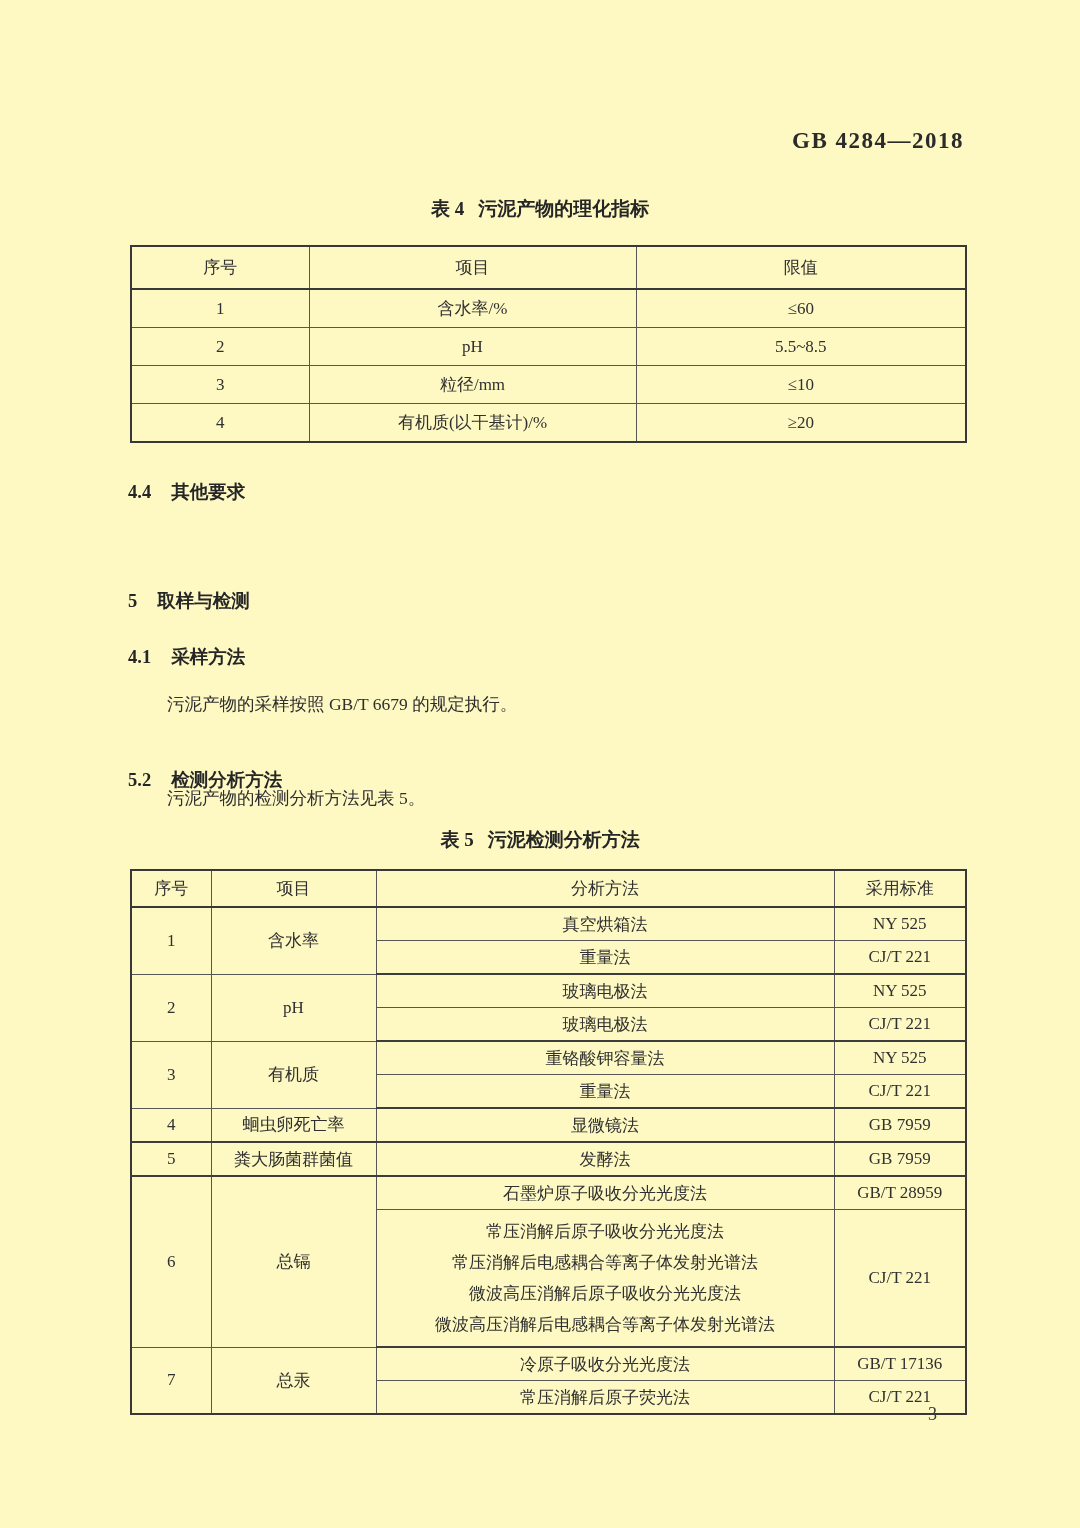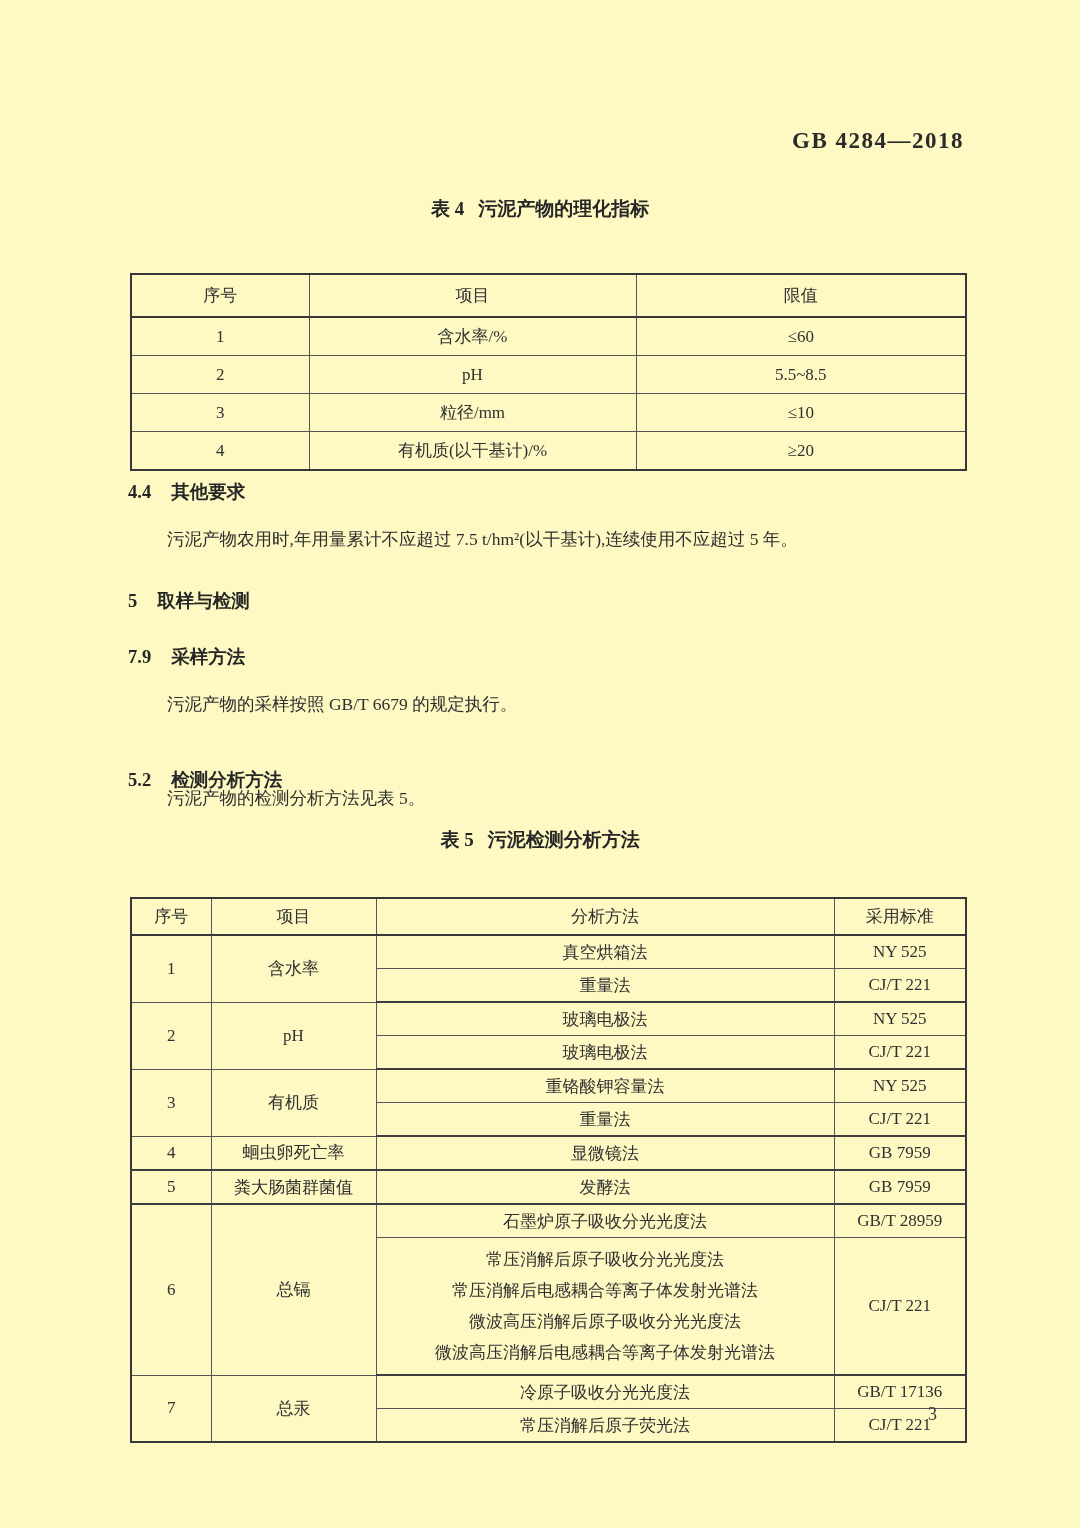--- a/index.html
+++ b/index.html
@@ -36,21 +36,21 @@
     width:835px;
   }
   #table4 { top:245px; }
   #table5 { top:869px; }
   th, td {
     border:1px solid #565656;
     text-align:center; vertical-align:middle;
     font-size:17px; font-weight:normal;
     padding:0 4px; color:#303030;
   }
-  table { border:2.5px solid #383838;margin-top:28px; }
+  table { border:2.5px solid #383838; }
   thead th { border-bottom:2.5px solid #383838; font-size:17px; }
   #table4 thead th { height:41px; }
   #table4 tbody td { height:37px; }
   #table5 thead th { height:35px; }
   #table5 tbody td { height:32px; }
   tr.group-end td { border-bottom:2px solid #3d3d3d; }
   td.multi { height:136px; padding:6px 0; }
   td.multi .mline { line-height:31px; font-size:17px; }
 
   .heading {
@@ -122,28 +122,27 @@
         <td>4</td>
         <td>有机质(以干基计)/%</td>
         <td>≥20</td>
       </tr>
     </tbody>
   </table>
 
   <div class="heading" id="h-44">
     <span class="hno">4.4</span><span>其他要求</span>
   </div>
-  <div class="para" id="p-44">污泥产物农用时,年用量累计不应超过 7.5 t/hm²(以干基计),连续使用不应超过 5 年。</div>
 
   <div class="heading" id="h-5">
     <span class="hno">5</span><span>取样与检测</span>
   </div>
 
   <div class="heading" id="h-51">
-    <span class="hno">7.9</span><span>采样方法</span>
+    <span class="hno">4.1</span><span>采样方法</span>
   </div>
   <div class="para" id="p-51">污泥产物的采样按照 GB/T 6679 的规定执行。</div>
 
   <div class="heading" id="h-52">
     <span class="hno">5.2</span><span>检测分析方法</span>
   </div>
   <div class="para" id="p-52">污泥产物的检测分析方法见表 5。</div>
 
   <div class="tbl-title" id="t5-title">
     <span class="tno">表 5</span><span>污泥检测分析方法</span>

